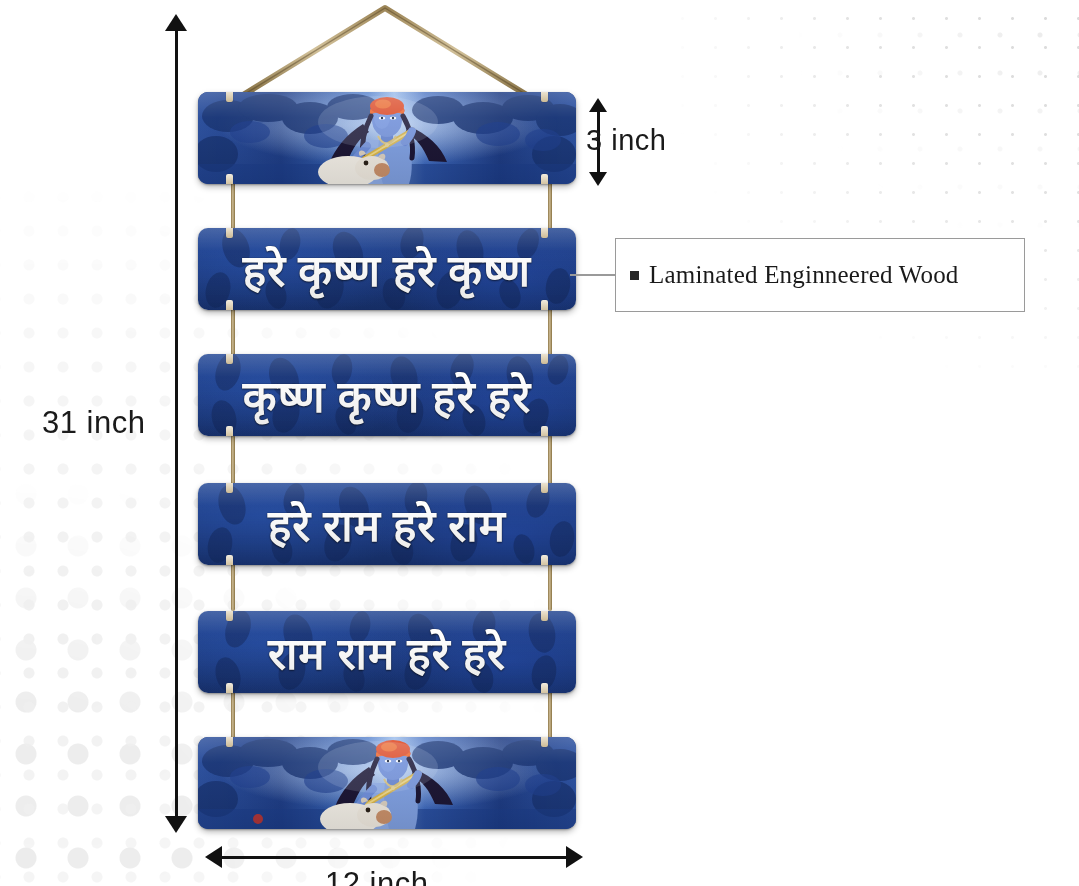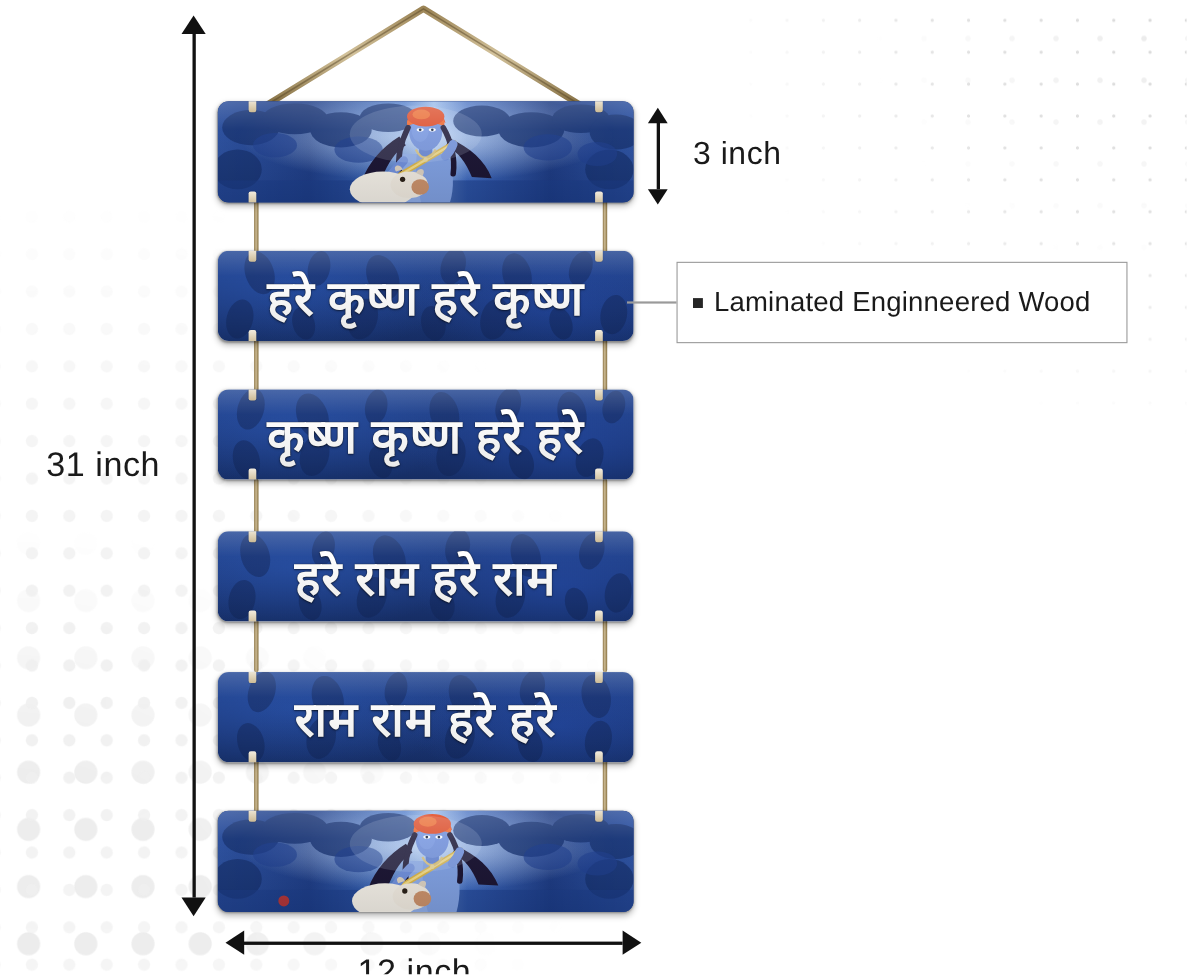--- a/index.html
+++ b/index.html
@@ -136,21 +136,21 @@
     display: flex;
     flex-direction: column;
     justify-content: center;
     gap: 3px;
   }
   .callout-row { display: flex; align-items: center; gap: 10px; }
   .bullet { width: 9px; height: 9px; flex: 0 0 9px; }
   .bullet-dark { background: #262626; }
   .bullet-orange { background: #e07b28; }
   .callout-text {
-    font-family: Liberation Sans, sans-serif;
+    font-family: Liberation Serif, serif;
     font-size: 25px;
     letter-spacing: 0.2px;
     white-space: nowrap;
   }
   .txt-dark { color: #1a1a1a; }
   .txt-orange { color: #d9762a; }
   .leader {
     position: absolute;
     left: 570px; top: 274px;
     width: 46px; height: 1.5px;
@@ -469,21 +469,21 @@
   </div>
 
   <div class="arrow arrow-up" style="left:165px; top:14px;"></div>
   <div class="dim-line-v" style="left:174.5px; top:28px; height:788px;"></div>
   <div class="arrow arrow-down" style="left:165px; top:816px;"></div>
   <div class="dim-label dim-label-big" style="left:42px; top:405px;">31 inch</div>
 
   <div class="arrow arrow-up-sm" style="left:589px; top:98px;"></div>
   <div class="dim-line-v" style="left:596.5px; top:110px; height:62px;"></div>
   <div class="arrow arrow-down-sm" style="left:589px; top:172px;"></div>
-  <div class="dim-label" style="left:630px; top:124px;">3 inch</div>
+  <div class="dim-label" style="left:586px; top:124px;">3 inch</div>
 
   <div class="arrow arrow-left" style="left:205px; top:846px;"></div>
   <div class="dim-line-h" style="left:221px; top:855.5px; width:345px;"></div>
   <div class="arrow arrow-right" style="left:566px; top:846px;"></div>
   <div class="dim-label dim-label-big" style="left:325px; top:866px;">12 inch</div>
 
   <div class="leader"></div>
   <div class="callout">
     <div class="callout-row">
       <span class="bullet bullet-dark"></span>

